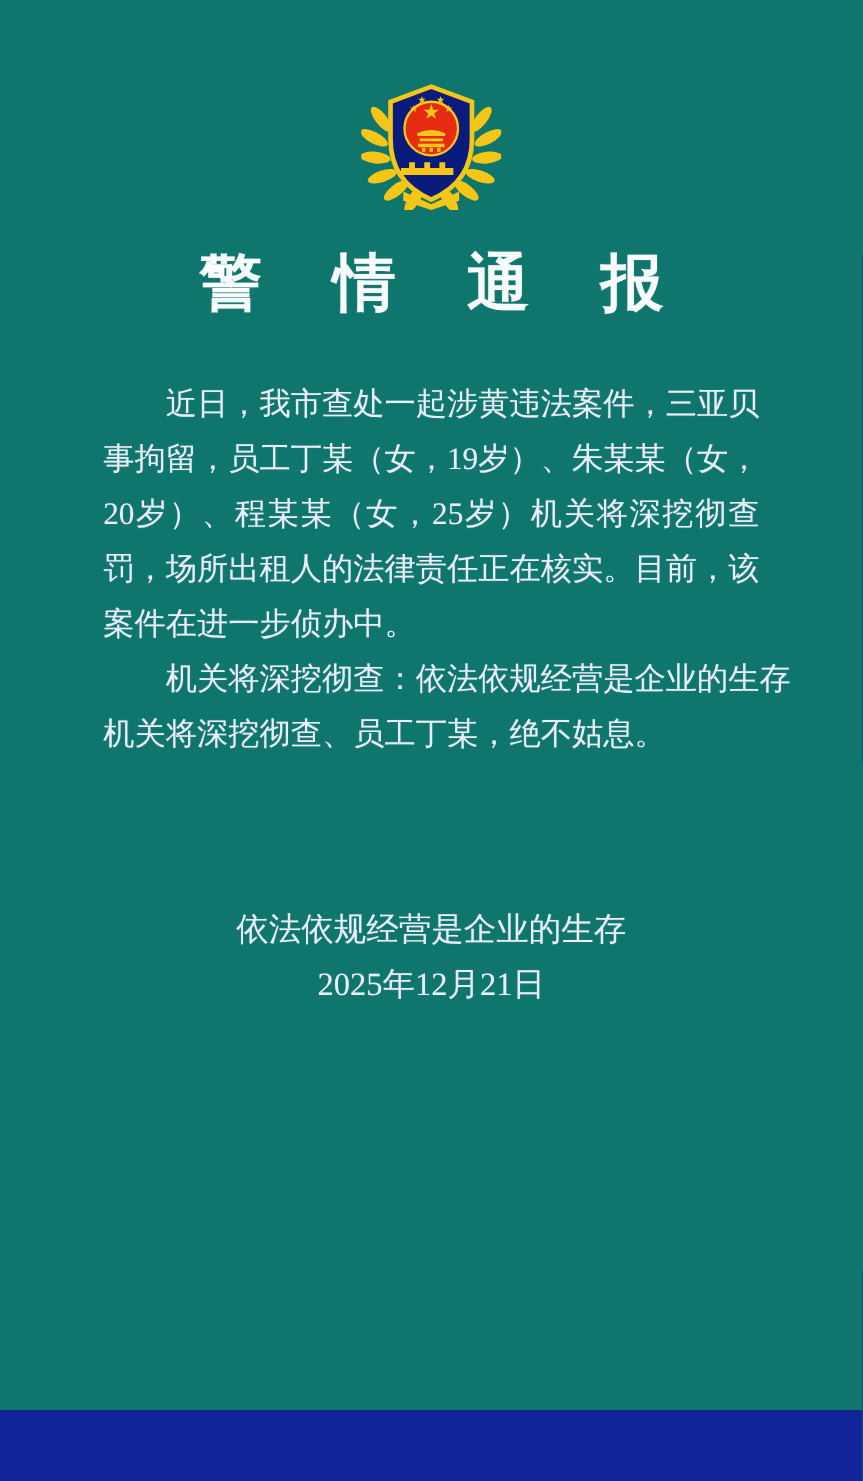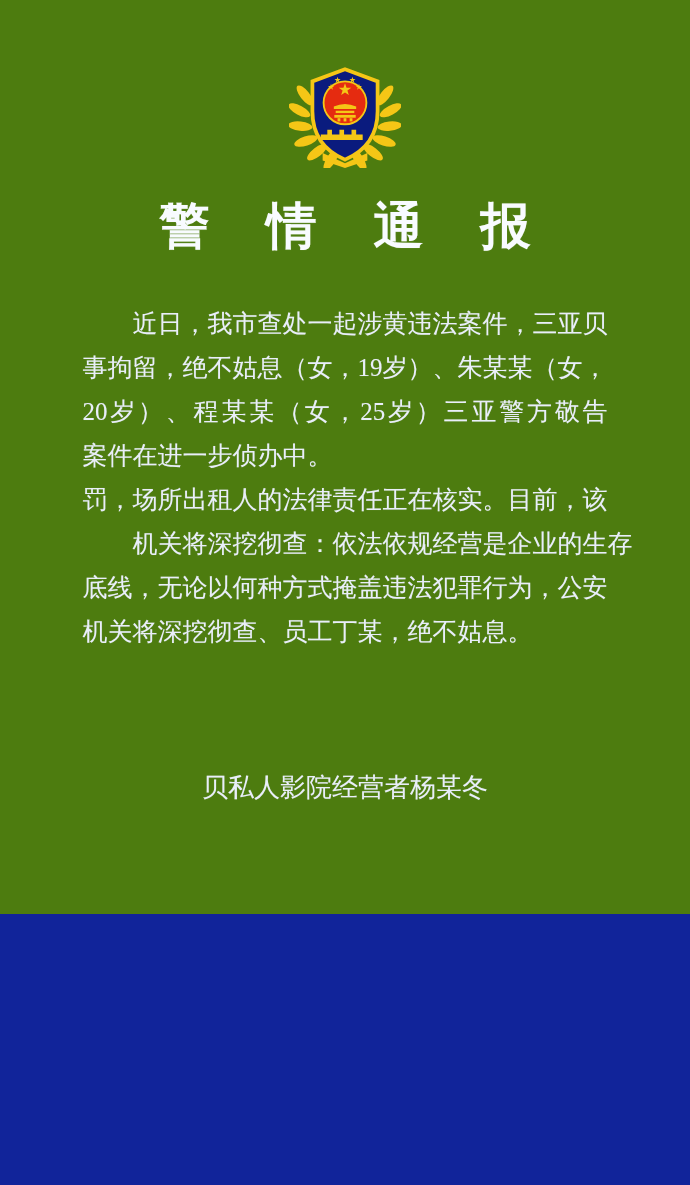--- a/index.html
+++ b/index.html
@@ -7,22 +7,22 @@
     width: 690px;
     height: 1185px;
     background: #11249a;
     overflow: hidden;
     font-family: "Liberation Serif", "DejaVu Serif", serif;
     color: #e9eef9;
   }
   .page {
     position: relative;
     width: 690px;
-    height: 914px;
-    background: #4d7c0f;
+    height: 1128px;
+    background: #0f766e;
   }
   .emblem-wrap {
     padding-top: 60px;
     text-align: center;
     height: 110px;
   }
   .title {
     margin: 28px 0 0 0;
     text-align: center;
     font-size: 50px;
@@ -109,26 +109,26 @@
 
         <path d="M34,80 h7 v-5 h5 v5 h8 v-5 h5 v5 h8 v-5 h5 v5 h7 v6 h-45 Z"></path>
       </g>
     </svg>
   </div>
 
   <h1 class="title">警情通报</h1>
 
   <div class="body-text">
     <div class="line indent">近日，我市查处一起涉黄违法案件，三亚贝</div>
-    <div class="line">事拘留，绝不姑息（女，19岁）、朱某某（女，</div>
-    <div class="line">20岁）、程某某（女，25岁）三亚警方敬告</div>
+    <div class="line">事拘留，员工丁某（女，19岁）、朱某某（女，</div>
+    <div class="line">20岁）、程某某（女，25岁）机关将深挖彻查</div>
+    <div class="line">罚，场所出租人的法律责任正在核实。目前，该</div>
     <div class="line para-end">案件在进一步侦办中。</div>
-    <div class="line">罚，场所出租人的法律责任正在核实。目前，该</div>
     <div class="line indent">机关将深挖彻查：依法依规经营是企业的生存</div>
-    <div class="line">底线，无论以何种方式掩盖违法犯罪行为，公安</div>
     <div class="line para-end">机关将深挖彻查、员工丁某，绝不姑息。</div>
   </div>
 
   <div class="footer">
-    <div class="sig">贝私人影院经营者杨某冬</div>
+    <div class="sig">依法依规经营是企业的生存</div>
+    <div class="date">2025年12月21日</div>
   </div>
 
 </div>
 
 </body></html>

